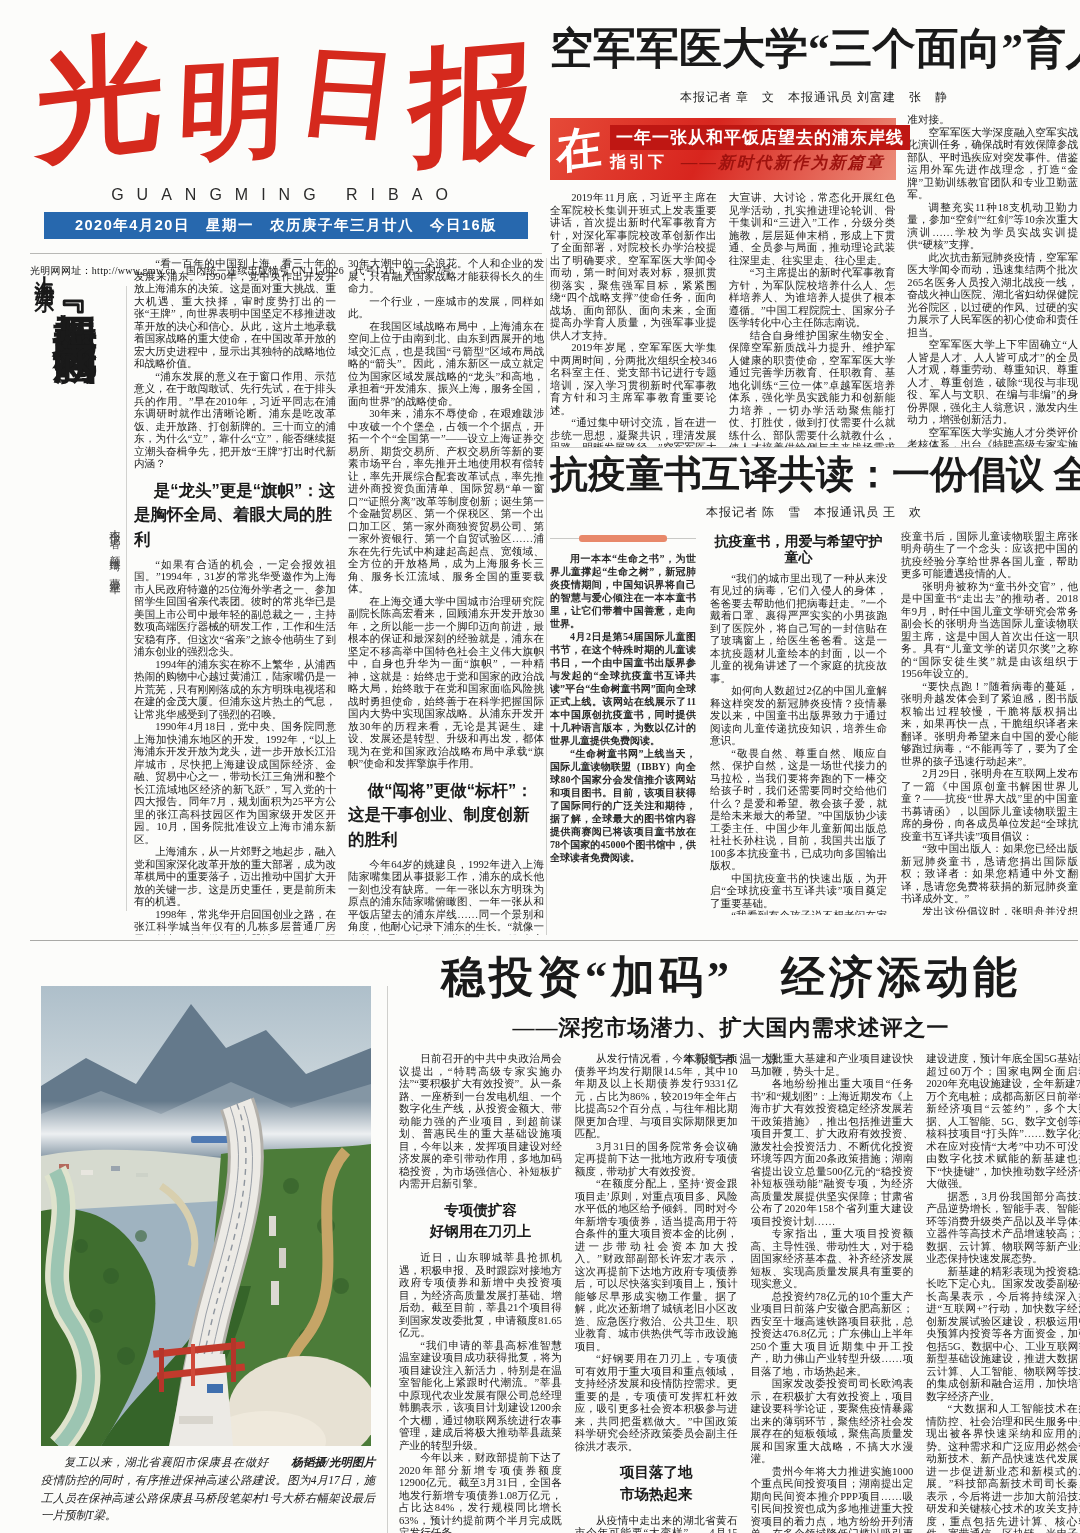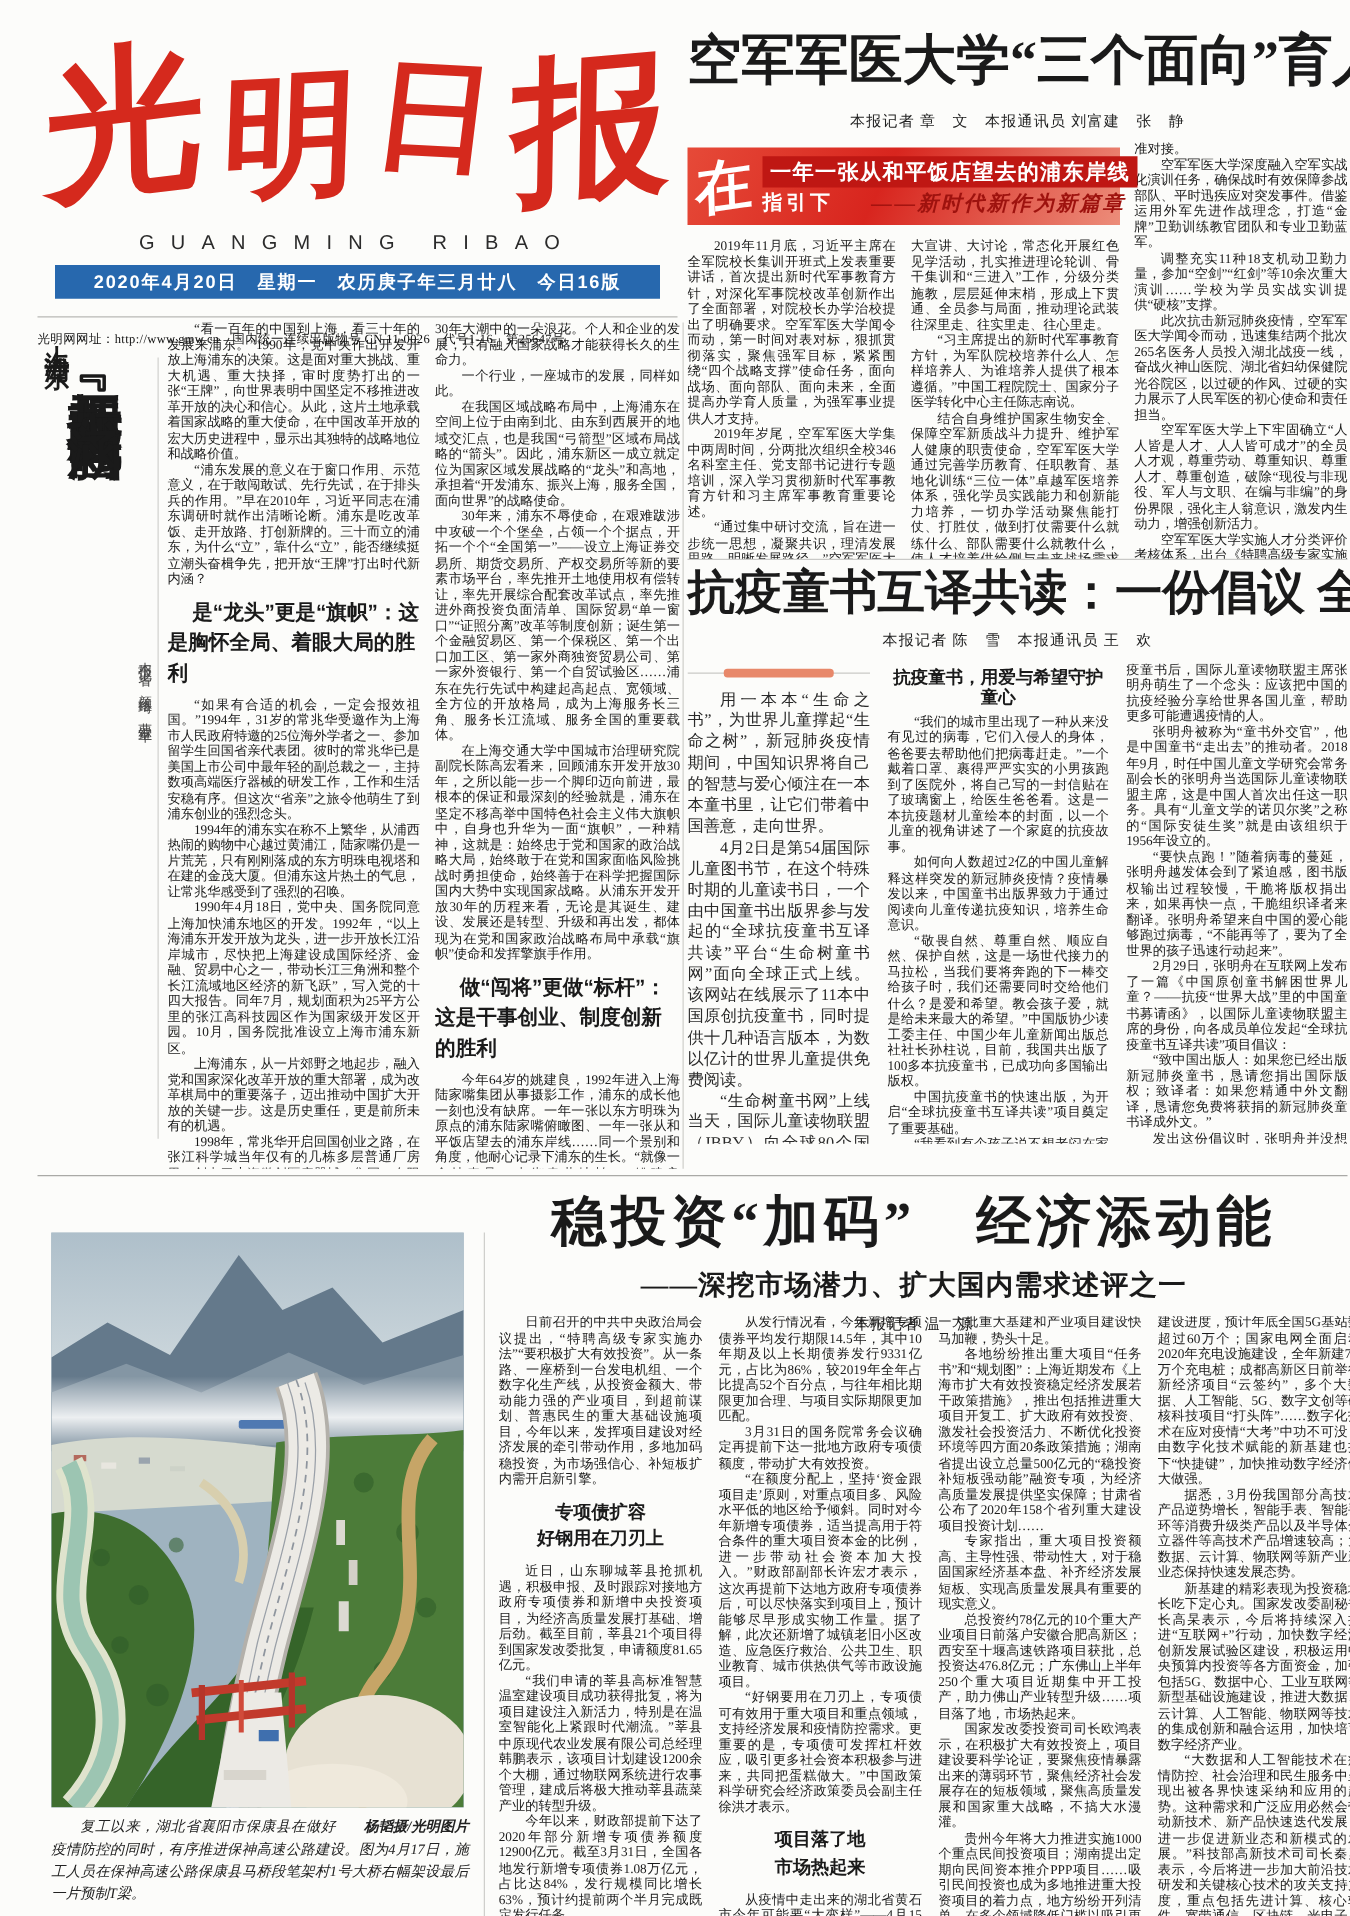--- a/index.html
+++ b/index.html
@@ -38,21 +38,21 @@
   .af-cols { position:relative; display:flex; gap:12px; margin-top:8px; height:334px; }
   .af-c1,.af-c2 { width:168px; padding-top:78px; }
   .af-c3 { width:172px; }
   .banner { position:absolute; left:0; top:4px; width:346px; height:62px; box-sizing:border-box;
             display:flex; align-items:center; padding:3px 8px 3px 6px;
             background:linear-gradient(115deg,#e64a38 0%,#d8251e 45%,#ec8d7a 100%); }
   .banner-char { font-size:46px; color:#fff; font-weight:bold; line-height:1;
                  transform:rotate(-8deg) skewX(-6deg); margin-right:8px; }
   .banner-line1 { background:#bf1713; color:#fff; font-weight:bold; font-size:17px;
                   padding:1px 6px; letter-spacing:1px; white-space:nowrap; }
-  .banner-line2 { display:flex; align-items:center; gap:30px; margin-top:2px; }
+  .banner-line2 { display:flex; align-items:center; gap:14px; margin-top:2px; }
   .banner-label { color:#fff; font-weight:bold; font-size:16px; letter-spacing:3px; }
   .banner-script { color:#9e120e; font-weight:bold; font-style:italic; font-size:16.5px;
                    letter-spacing:2px; font-family:"Liberation Serif","DejaVu Serif",serif; }
 
   .rule-af-kids { position:absolute; left:550px; top:447px; width:528px; height:1px; background:#c9c9c7; }
 
   
   .pudong { position:absolute; left:30px; top:258px; width:514px; height:677px; }
   .kicker { position:absolute; left:2px; top:2px; writing-mode:vertical-rl; font-weight:900;
             font-size:20px; letter-spacing:5px; }
@@ -66,21 +66,21 @@
   .pudong .col-subhead { font-weight:bold; font-size:16.5px; line-height:1.5; margin:7px 0;
                          text-indent:1.2em; font-family:"Liberation Sans","DejaVu Sans",sans-serif; }
   .vrule-mid { position:absolute; left:546px; top:258px; width:1px; height:677px; background:#cfcfcc; }
 
   
   .kids { position:absolute; left:550px; top:452px; width:528px; height:484px; }
   .kids-headline { margin:0; font-size:38px; line-height:1.2; font-weight:900; text-align:center;
                    white-space:nowrap; }
   .kids .byline { margin-top:6px; }
   .kids-cols { display:flex; gap:14px; margin-top:10px; height:384px; }
-  .kids-c1 { width:146px; font-size:13px; line-height:1.3; color:#2a2a2a; overflow:hidden; }
+  .kids-c1 { width:146px; font-size:10px; line-height:1.3; color:#2a2a2a; overflow:hidden;font-weight:bold; }
   .kids-c2,.kids-c3 { flex:1; }
   .kids .col-subhead { font-weight:bold; font-size:14px; text-align:center; margin:2px 0 7px;
                        font-family:"Liberation Sans","DejaVu Sans",sans-serif; }
   .decor { position:relative; height:9px; margin:3px 0 9px; }
   .decor::before { content:""; position:absolute; left:0; right:0; top:4px; height:1px; background:#c9c9c6; }
   .decor::after { content:""; position:absolute; left:20%; width:60%; top:1px; height:7px;
                   background:#e8886a; border-radius:3px; }
 
   .main-divider { position:absolute; left:30px; top:940px; width:1048px; height:1px; background:#a9a9a6; }
 

